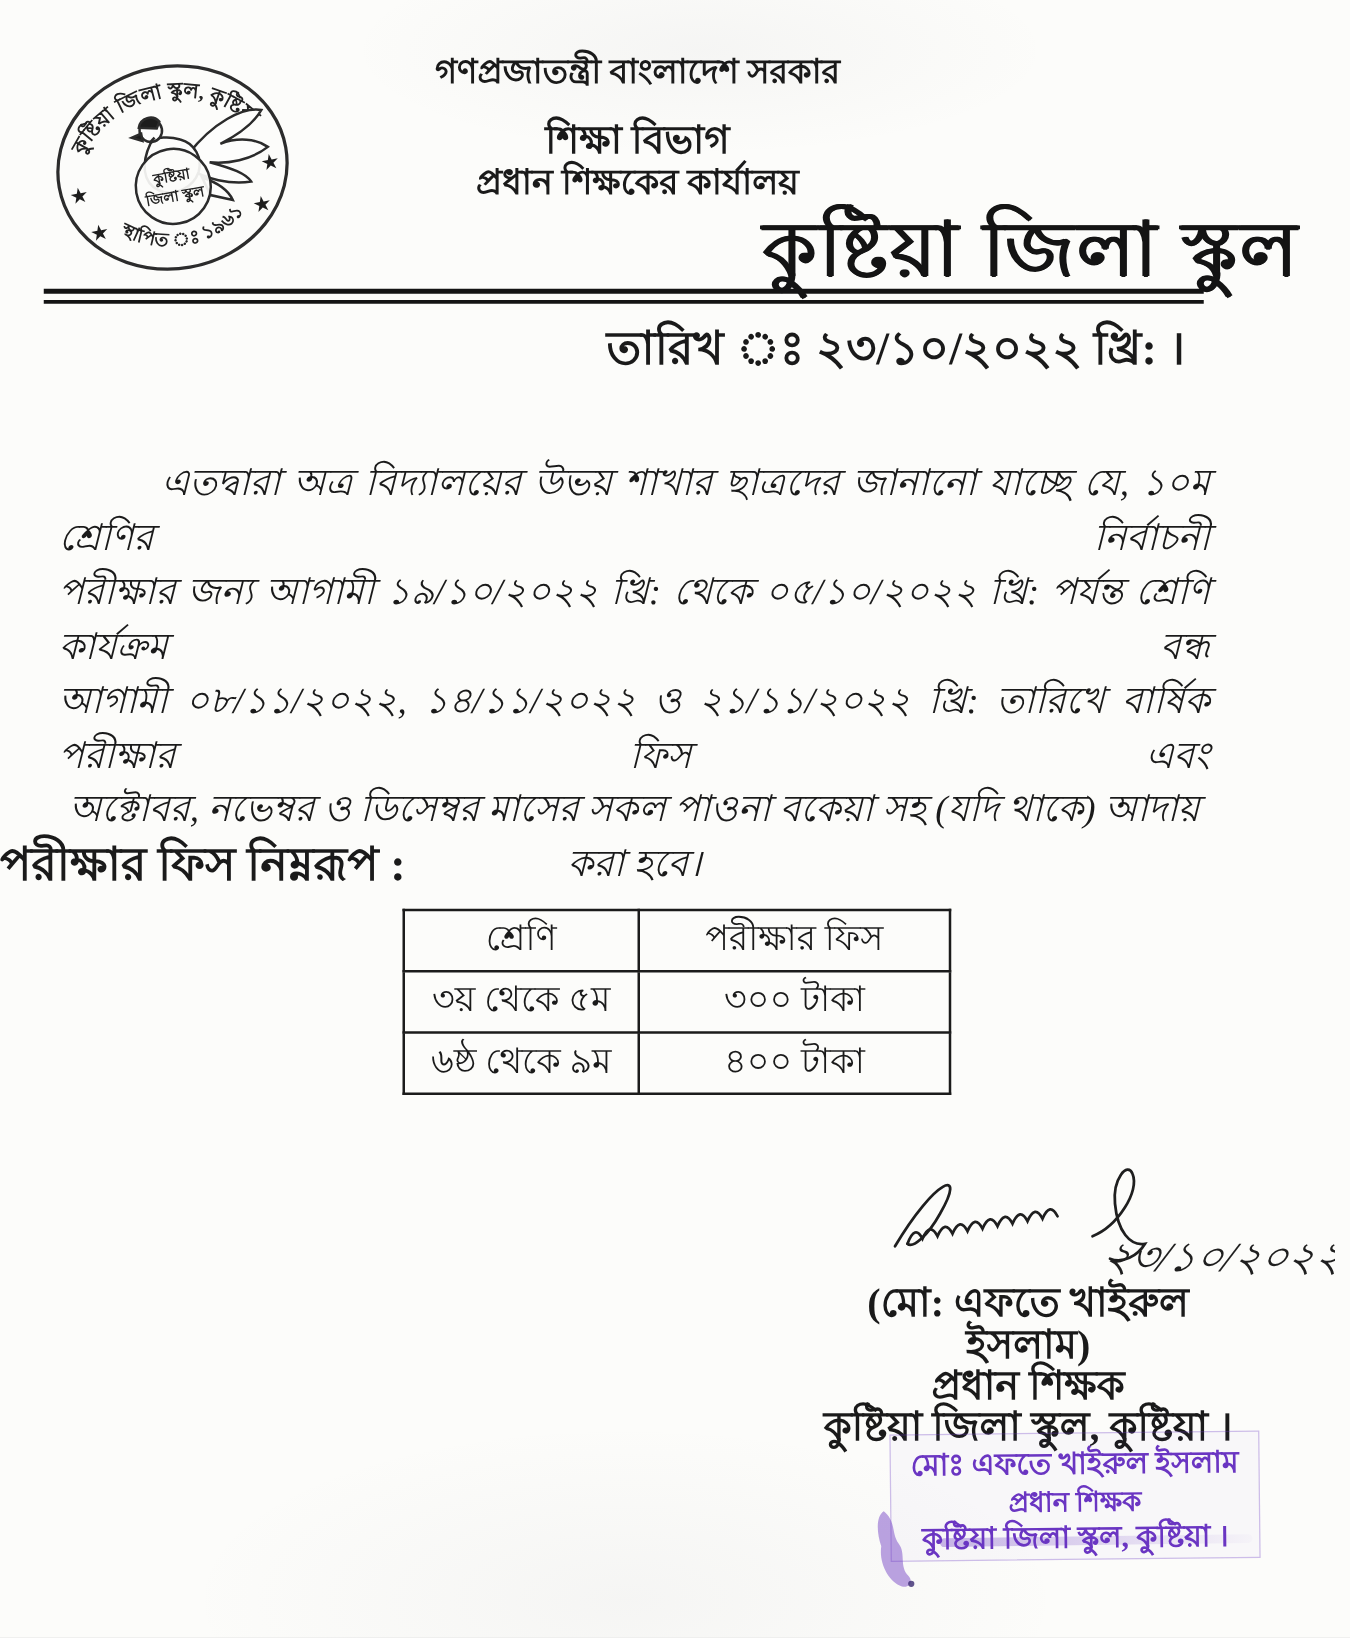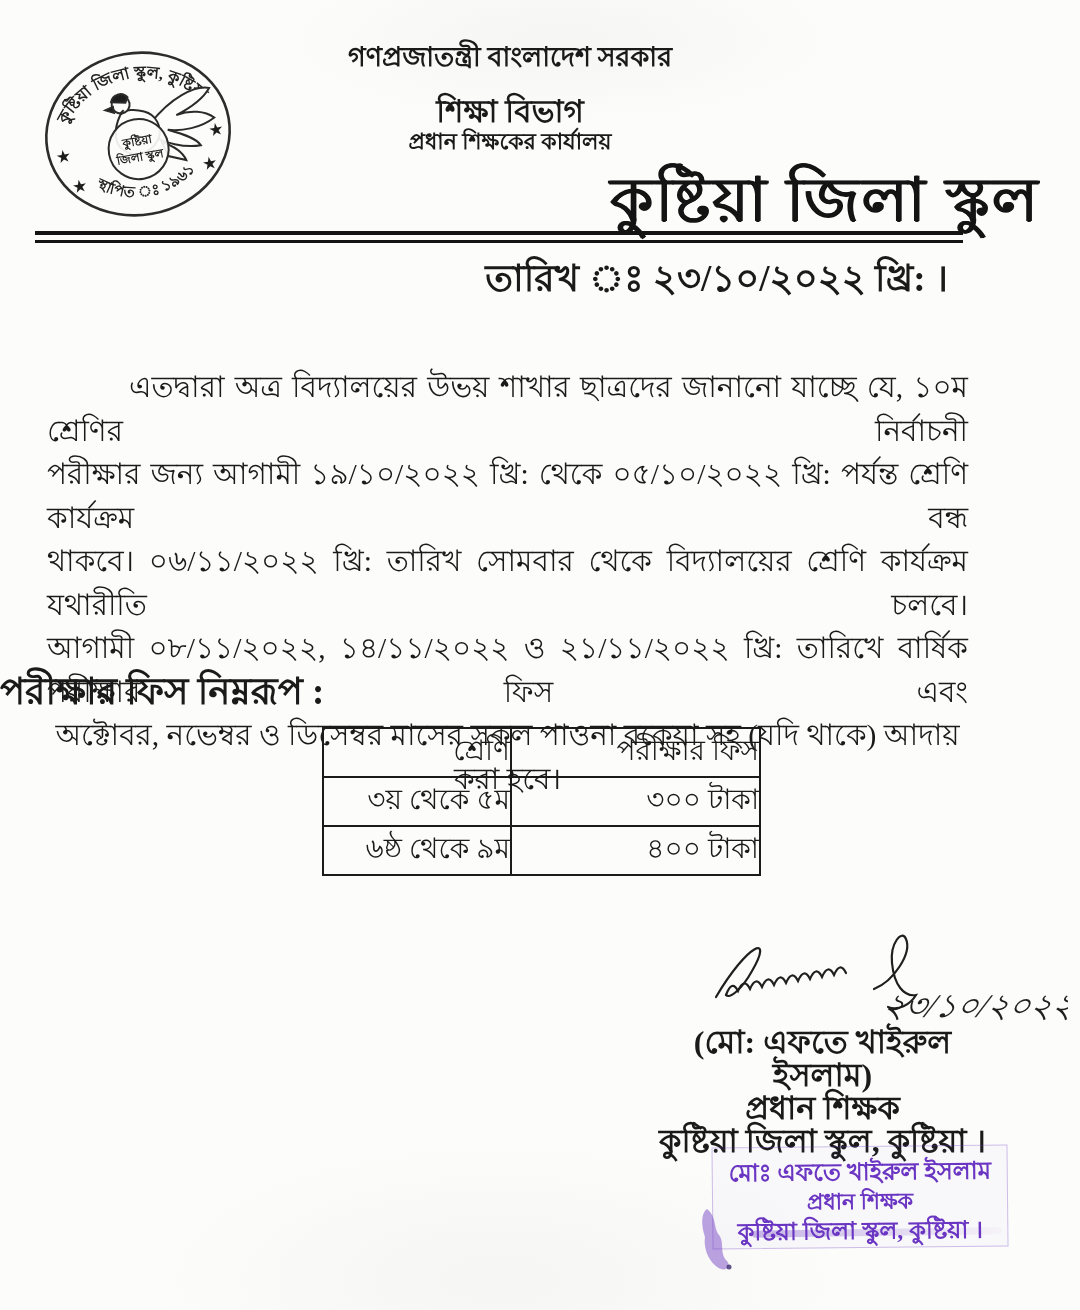--- a/index.html
+++ b/index.html
@@ -12,45 +12,45 @@
       radial-gradient(ellipse 500px 200px at 500px 1280px, rgba(120,120,130,0.05), transparent 70%),
       #fcfcfa;
     overflow:hidden;
     font-family:"Liberation Serif","DejaVu Serif",serif;
     color:#1a1a1a;
   }
   
   .hdr-line{position:absolute;left:0;width:1020px;text-align:center;}
   .hdr-govt{top:36px;font-size:27px;font-weight:600;}
   .hdr-div{top:87px;font-size:31px;font-weight:600;}
-  .hdr-office{top:124px;font-size:22px;font-weight:600;}
+  .hdr-office{top:124px;font-size:28px;font-weight:600;}
   .hdr-school{
     position:absolute;top:152px;left:140px;width:900px;text-align:right;
     font-size:62px;font-weight:400;letter-spacing:2px;color:#141414;
     text-shadow:1.2px 0 #141414,-1.2px 0 #141414,0 0.8px #141414;
     white-space:nowrap;
   }
   .double-rule{
     position:absolute;top:231px;left:35px;width:928px;height:5px;
     border-top:4px solid #141414;border-bottom:3px solid #141414;
   }
   .date-line{position:absolute;top:249px;right:132px;font-size:37px;font-weight:600;}
   
-  .body-text{position:absolute;left:47px;top:366px;width:921px;font-size:29.5px;line-height:43.5px;font-weight:500;}
+  .body-text{position:absolute;left:47px;top:366px;width:921px;font-size:29.5px;line-height:43.5px;font-weight:500;font-style:italic;}
   .jline{text-align:justify;text-align-last:justify;}
   .jline.first{text-indent:82px;}
   .lline{text-align:center;}
   
   .fees-heading{position:absolute;top:662px;left:0;width:1040px;text-align:left;font-size:37px;font-weight:600;}
   table.fees{
     position:absolute;left:322px;top:727px;border-collapse:collapse;
     font-size:28px;font-weight:500;
   }
   table.fees td,table.fees th{
-    border:2.5px solid #1b1b1b;text-align:right;font-weight:500;
+    border:2.5px solid #1b1b1b;text-align:center;font-weight:500;
     padding:0;
   }
   table.fees th{width:186px;height:37px;}
   table.fees th+th{width:247px;}
   table.fees td{height:39px;}
   
   .sig-svg{position:absolute;left:688px;top:925px;}
   .sig-block{position:absolute;left:655px;top:1026px;width:335px;text-align:center;font-size:32px;font-weight:600;}
   .sig-block div{line-height:33px;}
   
@@ -118,21 +118,20 @@
   <div class="hdr-line hdr-div">শিক্ষা বিভাগ</div>
   <div class="hdr-line hdr-office">প্রধান শিক্ষকের কার্যালয়</div>
   <div class="hdr-school">কুষ্টিয়া জিলা স্কুল</div>
   <div class="double-rule"></div>
 
   <div class="date-line">তারিখ ঃ ২৩/১০/২০২২ খ্রি: ।</div>
 
   <div class="body-text">
     <div class="jline first">এতদ্বারা অত্র বিদ্যালয়ের উভয় শাখার ছাত্রদের জানানো যাচ্ছে যে, ১০ম শ্রেণির নির্বাচনী</div>
     <div class="jline">পরীক্ষার জন্য আগামী ১৯/১০/২০২২ খ্রি: থেকে ০৫/১০/২০২২ খ্রি: পর্যন্ত শ্রেণি কার্যক্রম বন্ধ</div>
-    <div class="jline">থাকবে। ০৬/১১/২০২২ খ্রি: তারিখ সোমবার থেকে বিদ্যালয়ের শ্রেণি কার্যক্রম যথারীতি চলবে।</div>
     <div class="jline">আগামী ০৮/১১/২০২২, ১৪/১১/২০২২ ও ২১/১১/২০২২ খ্রি: তারিখে বার্ষিক পরীক্ষার ফিস এবং</div>
     <div class="lline">অক্টোবর, নভেম্বর ও ডিসেম্বর মাসের সকল পাওনা বকেয়া সহ (যদি থাকে) আদায় করা হবে।</div>
   </div>
 
   <div class="fees-heading">পরীক্ষার ফিস নিম্নরূপ :</div>
 
   <table class="fees">
     <tbody>
       <tr>
         <th>শ্রেণি</th>

